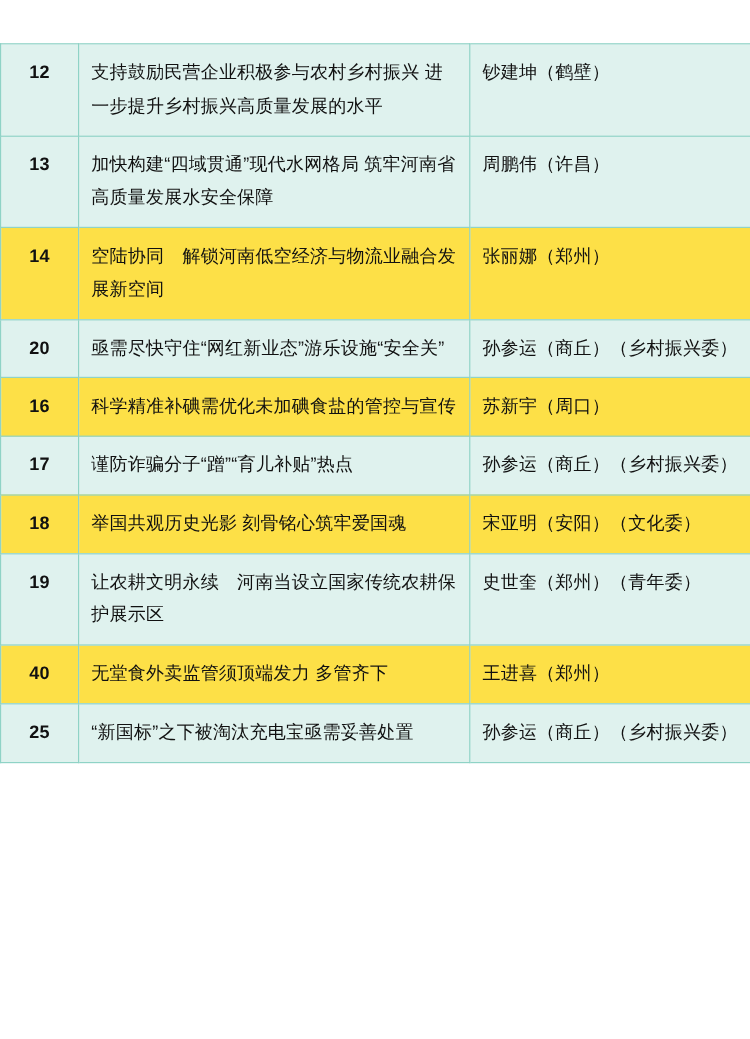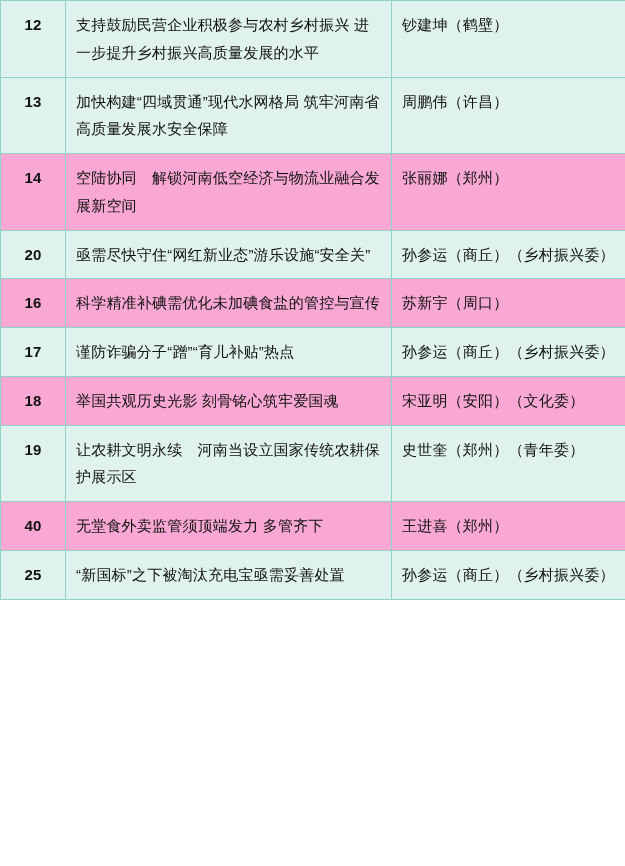--- a/index.html
+++ b/index.html
@@ -10,20 +10,21 @@
   body {
     width: 625px;
     height: 866px;
     font-family: "Liberation Sans", "DejaVu Sans", sans-serif;
     color: #111111;
     overflow: hidden;
   }
   .table-wrap {
     width: 497px;
     box-sizing: border-box;
+    margin-top: 36px;
   }
   table.proposal-table {
     border-collapse: collapse;
     width: 625px;
     table-layout: fixed;
   }
   table.proposal-table td {
     border: 1px solid #8fd3c6;
     vertical-align: top;
     padding: 10px 10px 10px 10px;
@@ -43,21 +44,21 @@
     width: 305px;
   }
   td.col-author {
     width: 272px;
     white-space: normal;
   }
   tr.band-on td {
     background: #dff2ee;
   }
   tr.band-off td {
-    background: #f9a8d4;
+    background: #fde047;
   }
 </style>
 </head>
 <body>
 
 <div class="table-wrap">
   <table class="proposal-table">
     <tbody>
       <tr class="band-on">
         <td class="col-num">12</td>

